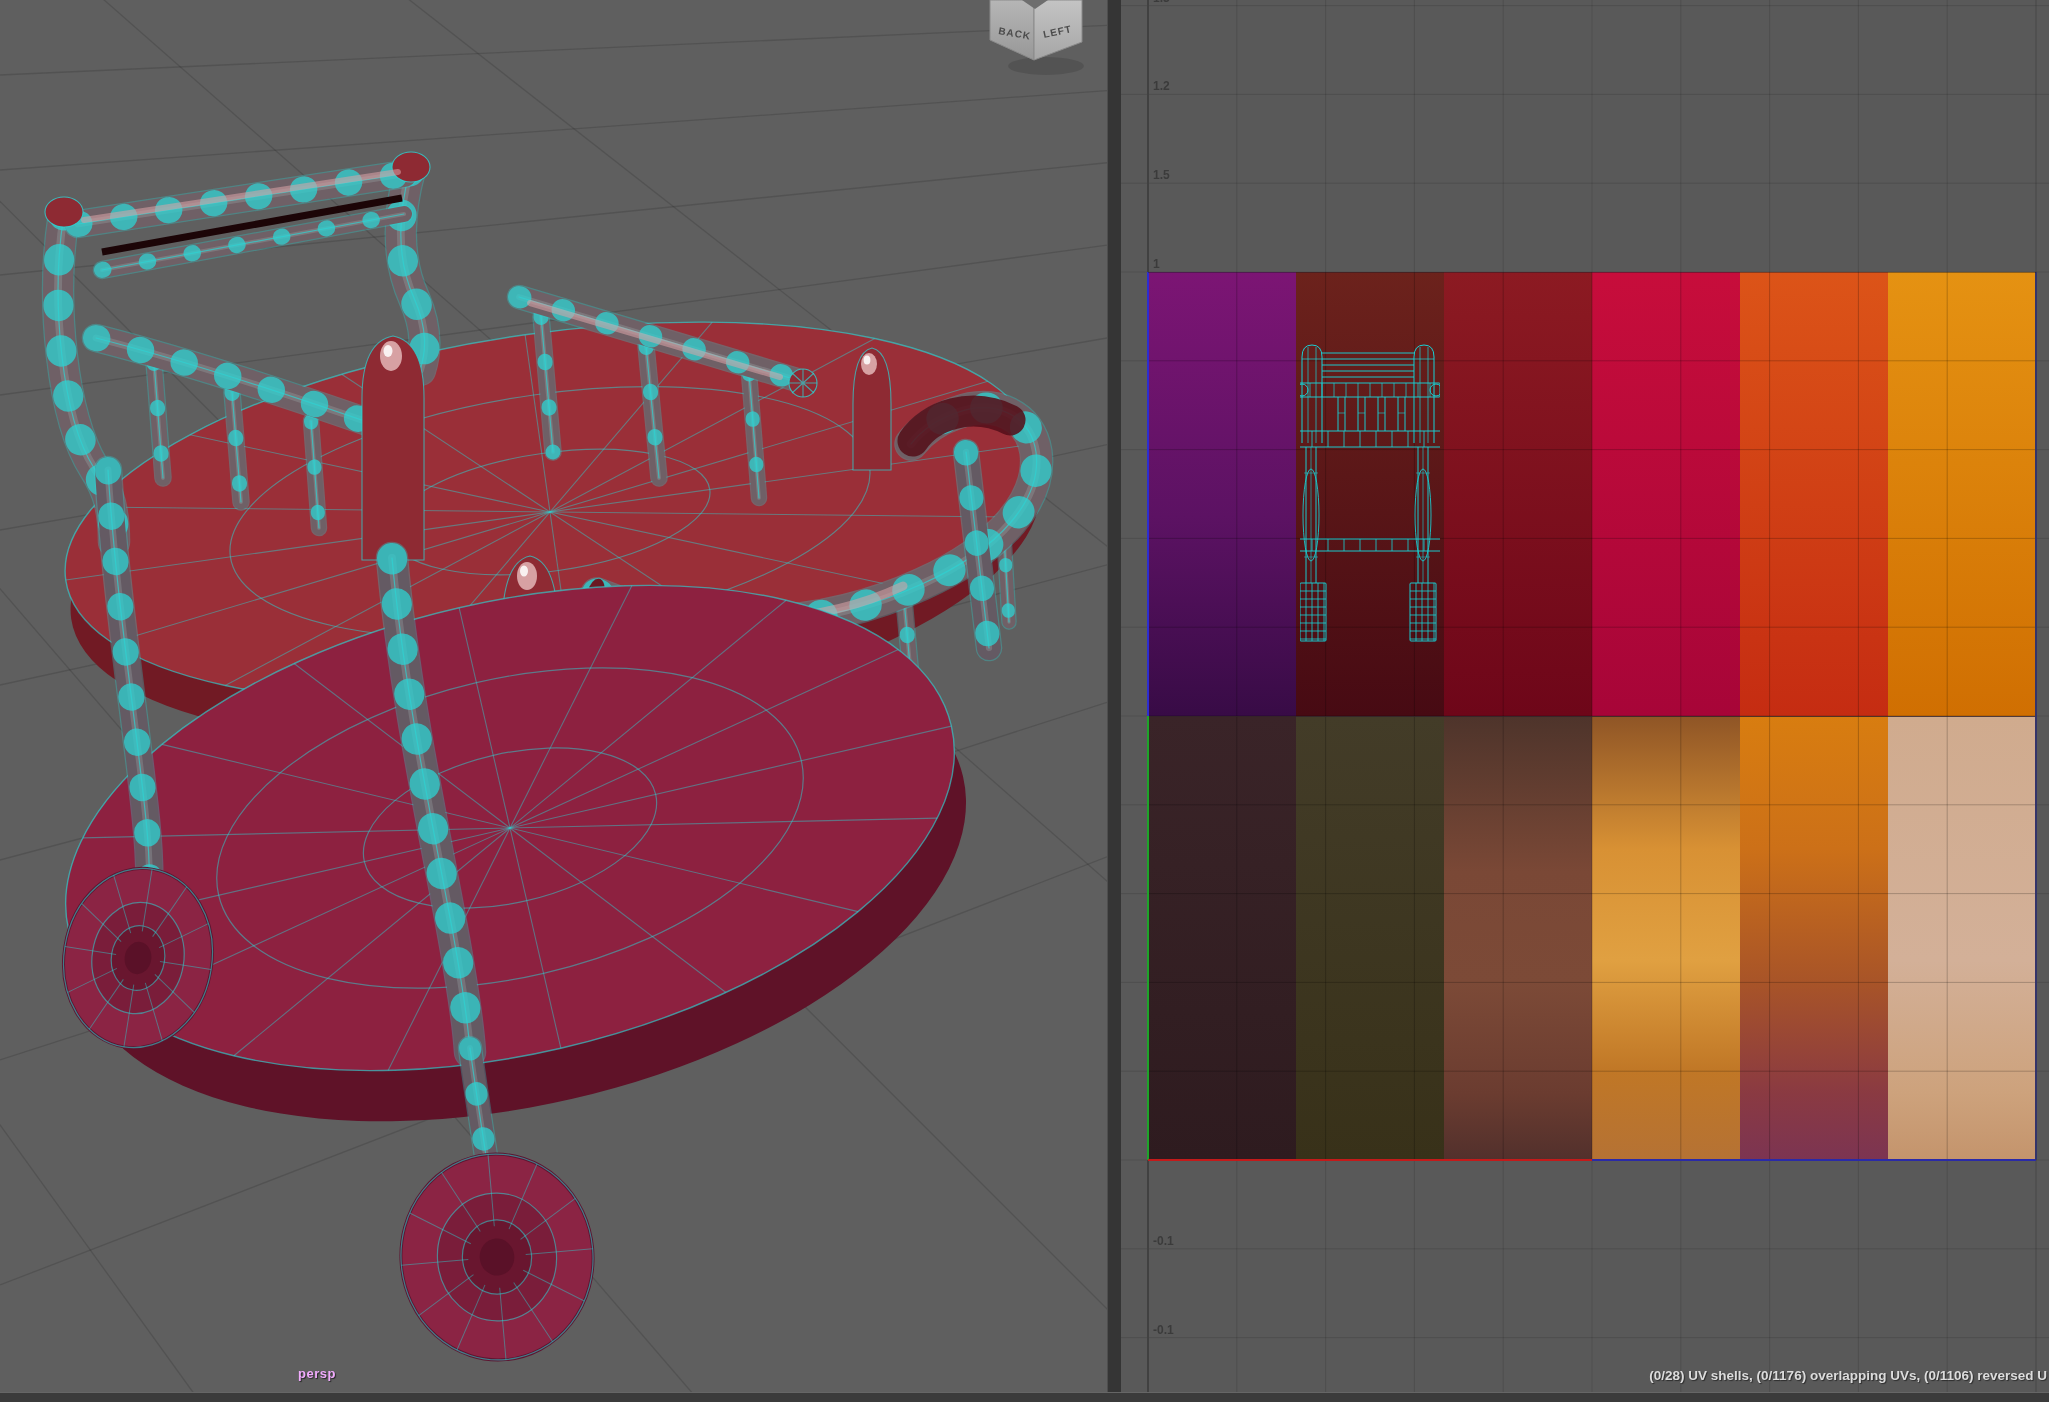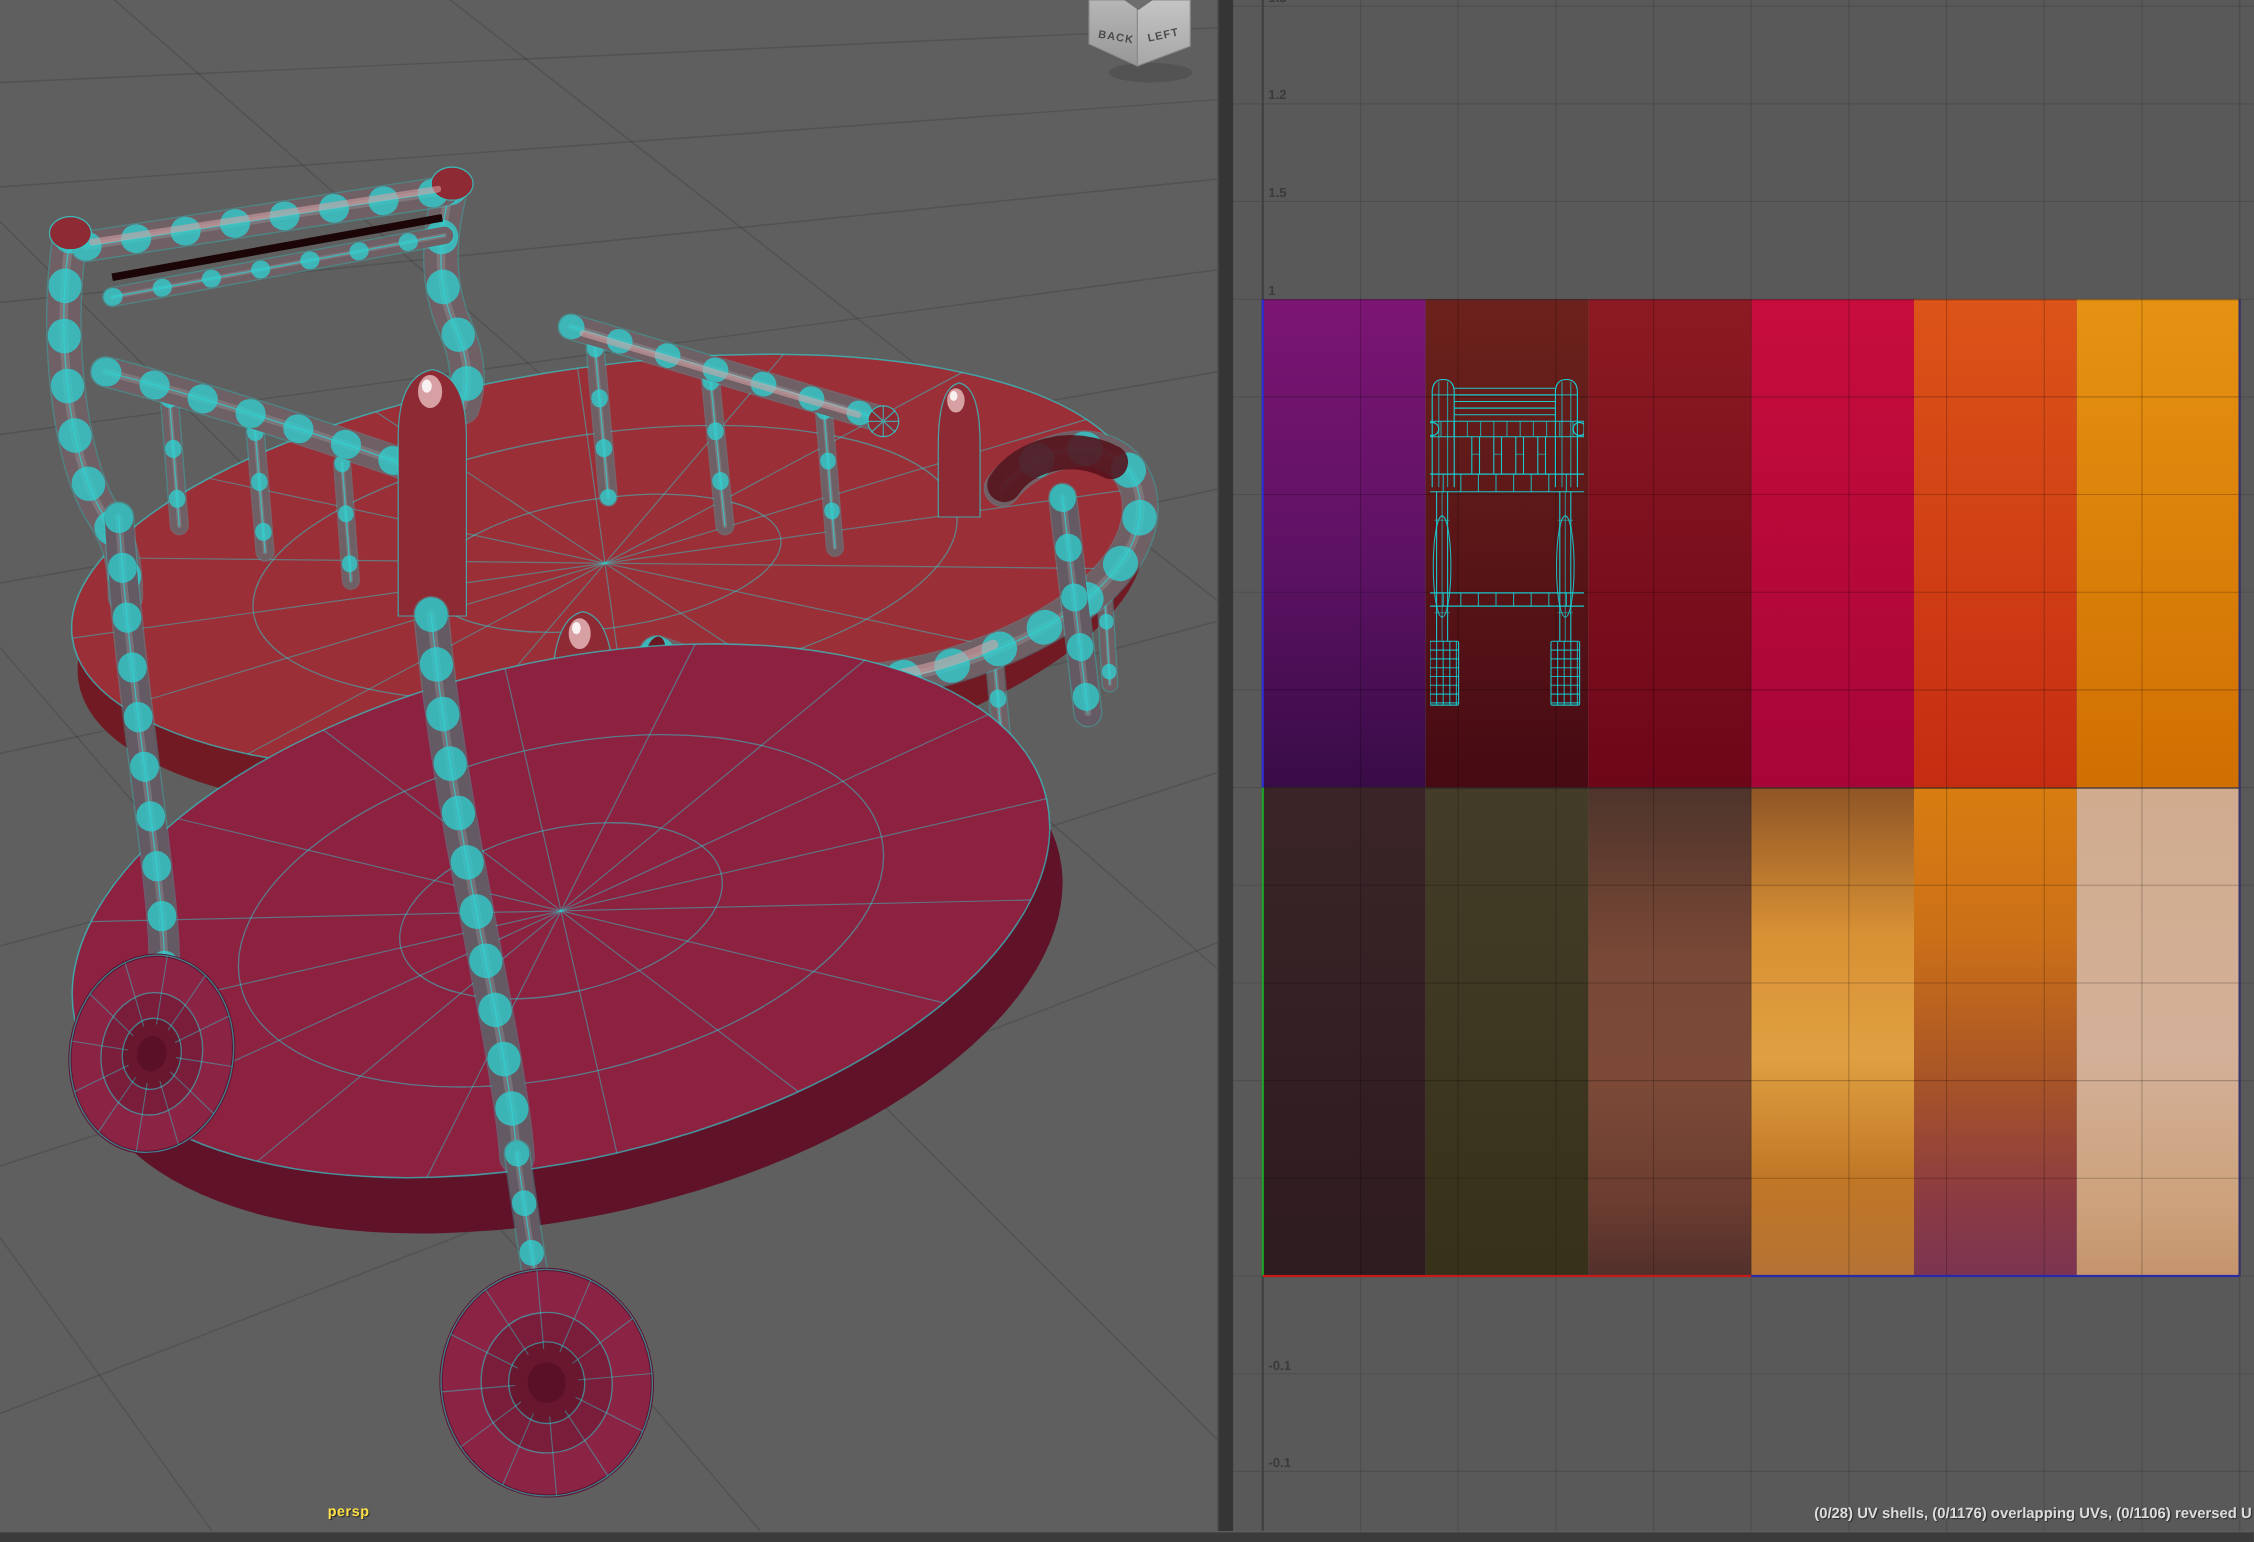--- a/index.html
+++ b/index.html
@@ -18,21 +18,21 @@
   .lowerRim{fill:var(--lv-lower_rim)}
   .domefill{fill:var(--lv-body);stroke:var(--lv-wire);stroke-width:1.1;stroke-opacity:.7}
   .cap{fill:var(--lv-body);stroke:var(--lv-wire);stroke-width:1.1;stroke-opacity:.8}
   .capflat{fill:var(--lv-body_dark);stroke:var(--lv-wire);stroke-width:1;stroke-opacity:.7}
   .gapline{stroke:var(--lv-gap);stroke-width:7;fill:none}
   .elbow{stroke:#55101a;fill:none;stroke-linecap:round;opacity:.88}
   .hl{stroke:#dba4a7;fill:none;opacity:.55;stroke-linecap:round}
   .sheen{fill:#efc9c9;opacity:.75}
   .sheen2{fill:#ffffff;opacity:.85}
   .spoke{stroke:var(--lv-wire);stroke-width:1.1;stroke-opacity:.7}
-  #persp-label{position:absolute;left:298px;top:1366px;color:#fde047;font-size:13px;font-weight:bold;
+  #persp-label{position:absolute;left:298px;top:1366px;color:#f0abfc;font-size:13px;font-weight:bold;
                text-shadow:1px 1px 1px rgba(0,0,0,.6);letter-spacing:.5px;}
   
   #view-cube{position:absolute;left:988px;top:0;width:100px;height:80px;}
   #view-cube text{font-size:10px;font-weight:bold;fill:#4c4c4c;letter-spacing:1px;}
   
   #divider{position:absolute;left:1107px;top:0;width:14px;height:1402px;background:#353535;
            border-left:1px solid #4e4e4e;border-right:1px solid #4e4e4e;}
   
   #uv-panel{position:absolute;left:1121px;top:0;width:928px;height:1402px;background:var(--uv-background);overflow:hidden;}
   #uv-grid{position:absolute;left:0;top:0;}

